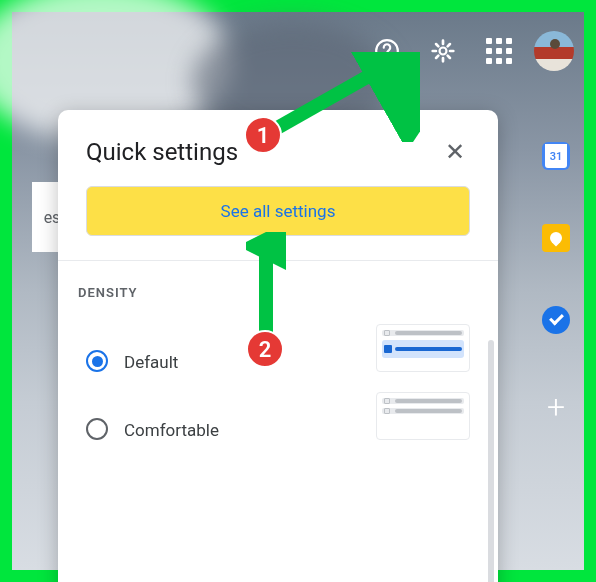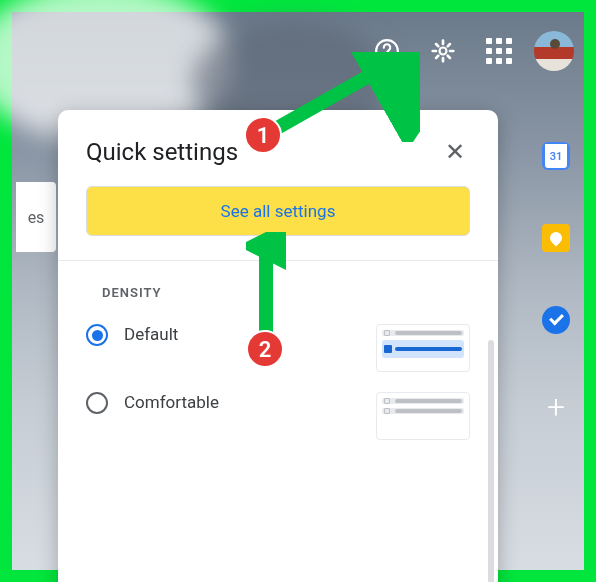--- a/index.html
+++ b/index.html
@@ -121,29 +121,29 @@
       border-radius: 6px;
       padding: 14px 0;
       text-align: center;
       color: #1a73e8;
       font-size: 17px;
       cursor: pointer;
       background:#fde047;
     }
     .divider { border-top: 1px solid #e8eaed; }
     .section-label {
-      padding: 24px 44px 14px;
+      padding: 24px 20px 14px;
       letter-spacing: 1px;
       font-size: 13px;
       font-weight: 600;
       color: #5f6368;
     }
     .density-row {
       display: flex;
-      align-items: flex-start;
+      align-items: flex-end;
       padding: 10px 28px;
       gap: 16px;
     }
     .radio {
       width: 22px; height: 22px;
       border: 2.5px solid #5f6368;
       border-radius: 50%;
       flex-shrink: 0;
       display:flex; align-items:center; justify-content:center;
       cursor:pointer;
@@ -177,21 +177,21 @@
       right: 4px;
       top: 230px;
       width: 6px;
       height: 310px;
       background: #dadce0;
       border-radius: 3px;
     }
     .left-fragment {
       position: absolute;
       top: 170px;
-      left: 4px;
+      left: 20px;
       width: 40px;
       height: 70px;
       background: #fff;
       z-index: 3;
       display: flex;
       align-items: center;
       justify-content: center;
       font-size: 16px;
       color: #5f6368;
       border-radius: 0 4px 4px 0;

